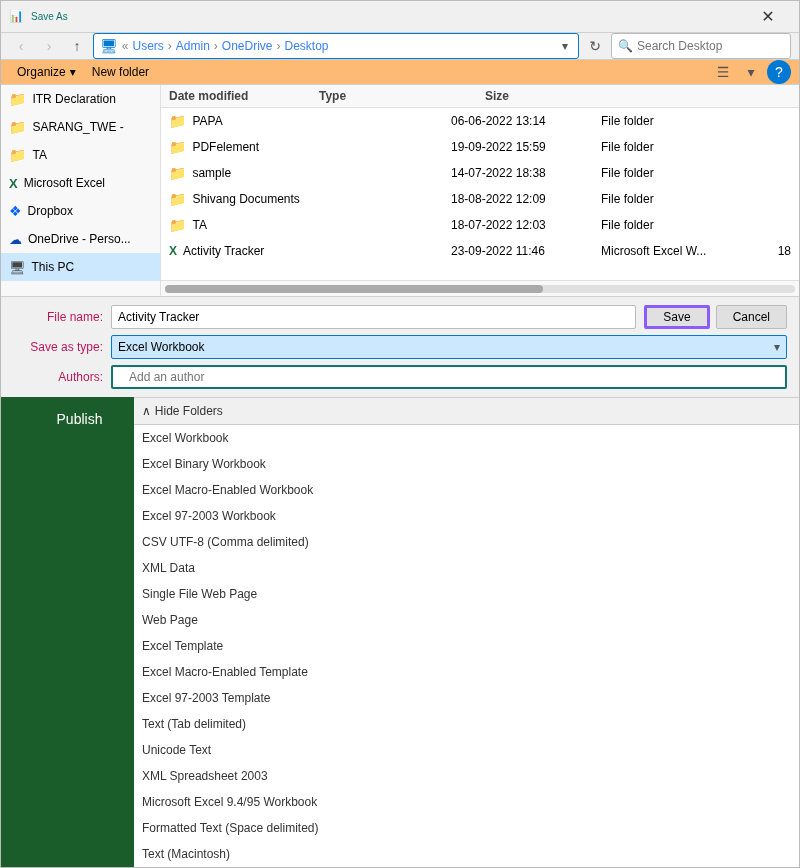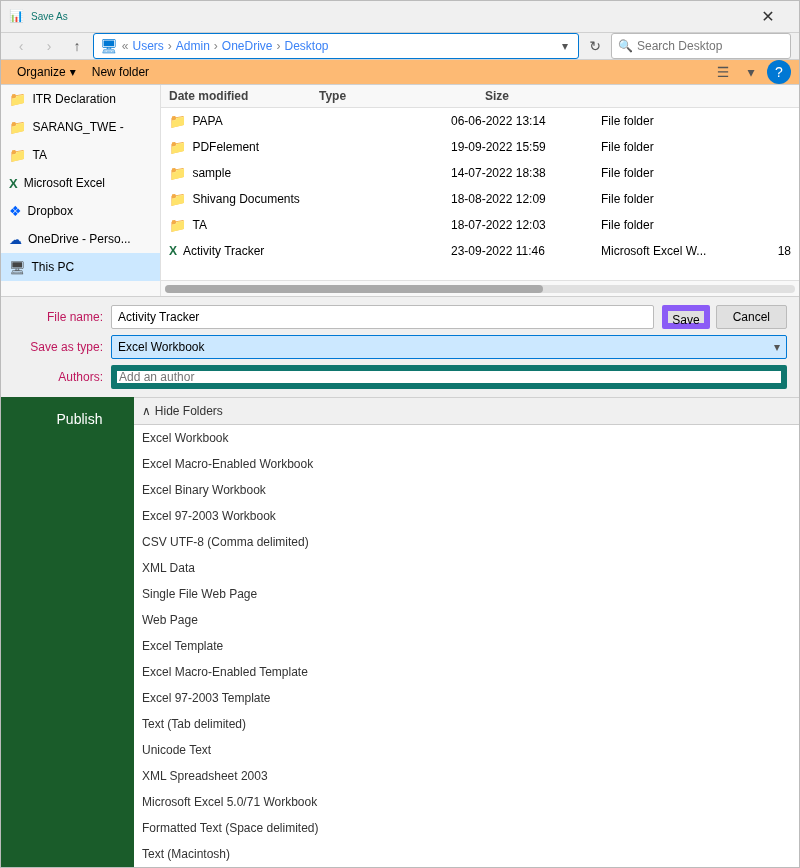--- a/index.html
+++ b/index.html
@@ -165,22 +165,22 @@
       flex: 1; height: 24px; border: 1px solid #bbb; border-radius: 2px;
       padding: 0 6px; font-size: 12px; background: white;
     }
     .form-dropdown {
       flex: 1; height: 24px; border: 1px solid #0078d4; border-radius: 2px;
       padding: 0 6px; font-size: 12px; background: #cce8ff;
       display: flex; align-items: center; justify-content: space-between; cursor: pointer;
     }
     .form-dropdown-arrow { color: #555; }
     .authors-input {
-      flex: 1; height: 24px; border: 6px solid #0f766e; border-radius: 2px;
-      padding: 0 2px; font-size: 12px; background: white; color: #888;
+      flex: 1; height: 24px; border: 2px solid #0f766e; border-radius: 2px;
+      padding: 0 16px; font-size: 12px; background: white; color: #888;
     }
 
     
     .left-nav {
       width: 133px;
       background: #1a5c2a;
       display: flex;
       flex-direction: column;
       flex-shrink: 0;
     }
@@ -389,21 +389,21 @@
       </div>
     </div>
 
     <div class="lower-area">
 
       <div class="form-area">
         <div class="form-row">
           <span class="form-label">File name:</span>
           <input class="form-input" type="text" value="Activity Tracker" style="flex: 1 1 0%;">
           <div style="display:flex; gap:6px; flex-shrink:0;">
-            <button style="padding: 2px 4px; font-size:12px; background:#e0e0e0; border:6px solid #8b5cf6; border-radius:2px; cursor:pointer; height:24px;">Save</button>
+            <button style="padding: 2px 16px; font-size:12px; background:#e0e0e0; border:3px solid #8b5cf6; border-radius:2px; cursor:pointer; height:24px;">Save</button>
             <button style="padding: 2px 16px; font-size:12px; background:#e0e0e0; border:1px solid #bbb; border-radius:2px; cursor:pointer; height:24px;">Cancel</button>
           </div>
         </div>
         <div class="form-row">
           <span class="form-label">Save as type:</span>
           <div class="form-dropdown" style="flex:1;">
             <span>Excel Workbook</span>
             <span class="form-dropdown-arrow">▾</span>
           </div>
         </div>
@@ -424,34 +424,34 @@
         </div>
 
         <div style="flex:1; display:flex; flex-direction:column;">
           <div class="hide-folders-btn">
             <span>∧</span>
             <span>Hide Folders</span>
           </div>
 
           <div style="flex:1; background:white; border-top:1px solid #ccc; overflow-y:auto;">
             <div class="dropdown-item">Excel Workbook</div>
+            <div class="dropdown-item">Excel Binary Workbook</div>
             <div class="dropdown-item">Excel Macro-Enabled Workbook</div>
-            <div class="dropdown-item">Excel Binary Workbook</div>
             <div class="dropdown-item">Excel 97-2003 Workbook</div>
             <div class="dropdown-item">CSV UTF-8 (Comma delimited)</div>
             <div class="dropdown-item">XML Data</div>
             <div class="dropdown-item">Single File Web Page</div>
             <div class="dropdown-item">Web Page</div>
             <div class="dropdown-item">Excel Template</div>
             <div class="dropdown-item">Excel Macro-Enabled Template</div>
             <div class="dropdown-item">Excel 97-2003 Template</div>
             <div class="dropdown-item">Text (Tab delimited)</div>
             <div class="dropdown-item">Unicode Text</div>
             <div class="dropdown-item">XML Spreadsheet 2003</div>
-            <div class="dropdown-item">Microsoft Excel 5.0/71 Workbook</div>
+            <div class="dropdown-item">Microsoft Excel 9.4/95 Workbook</div>
             <div class="dropdown-item">Formatted Text (Space delimited)</div>
             <div class="dropdown-item">Text (Macintosh)</div>
 
           </div>
         </div>
       </div>
     </div>
   </div>
 </div>
 

